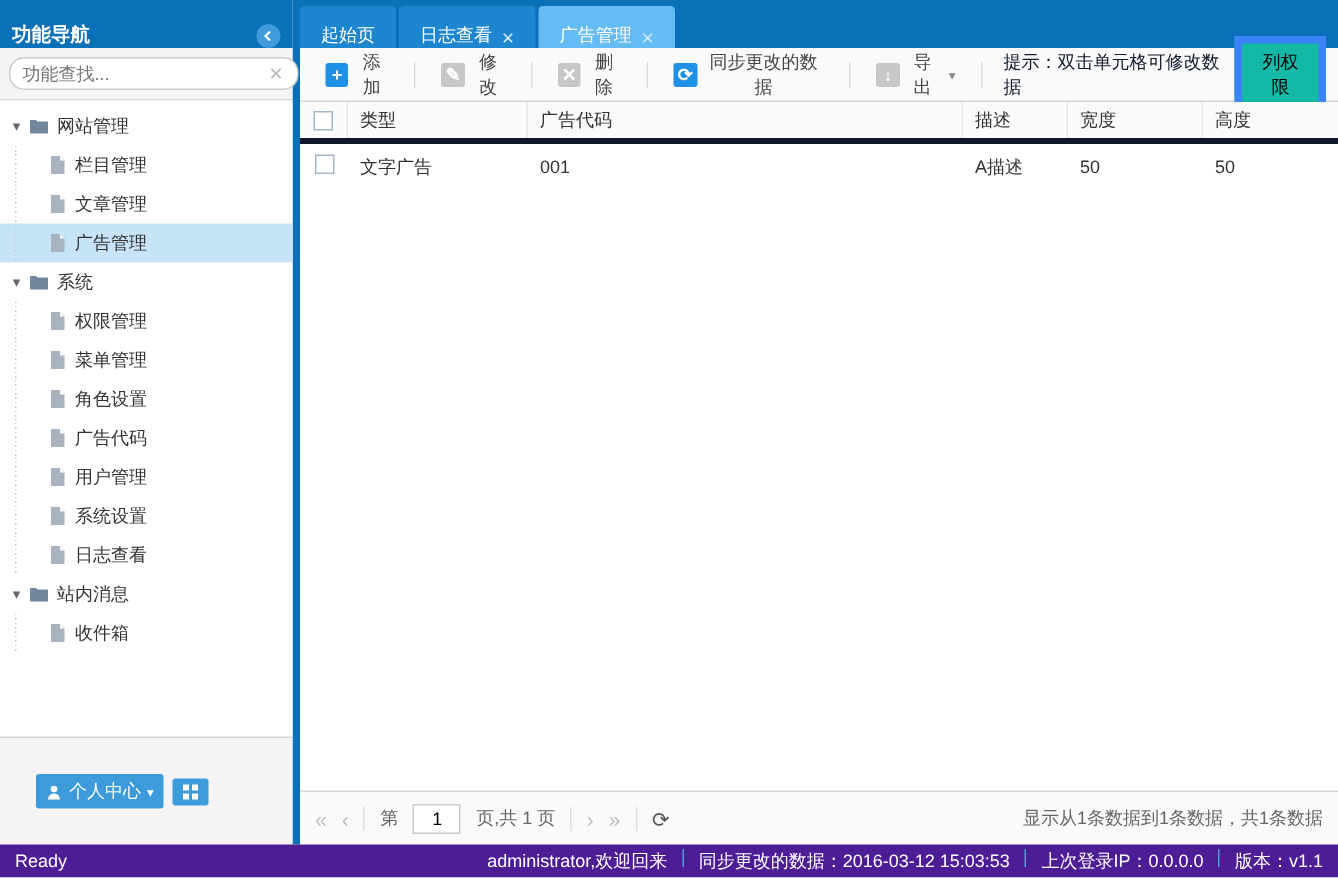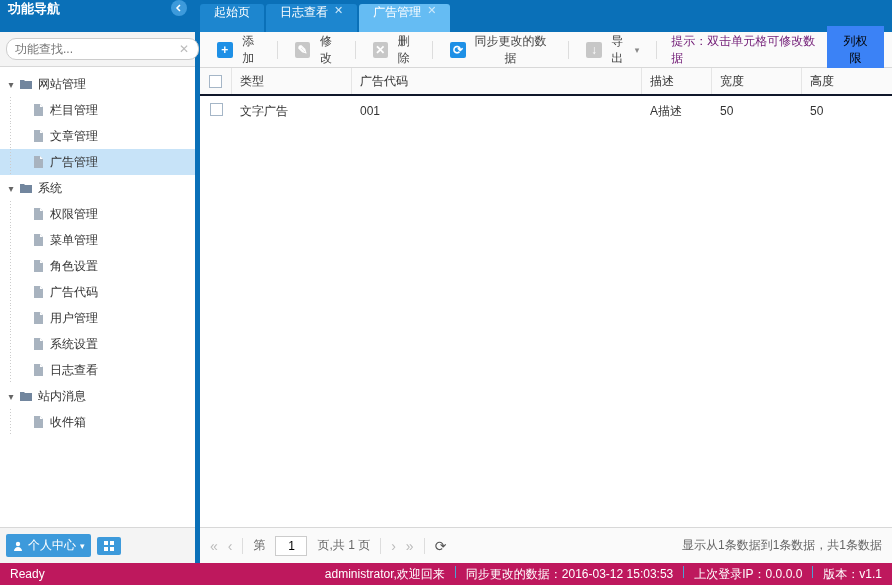--- a/index.html
+++ b/index.html
@@ -1,71 +1,71 @@
 <!DOCTYPE html>
 <html><head>
 <meta charset="utf-8">
 <style>
 *{box-sizing:border-box;margin:0;padding:0;font-family:"Microsoft YaHei",Arial,sans-serif;font-size:12px}
 body{width:892px;height:585px;overflow:hidden;background:#fff}
 .app{display:flex;flex-direction:column;height:100%}
 .main-row{display:flex;flex:1;min-height:0}
 .sidebar{width:200px;display:flex;flex-direction:column;border-right:5px solid #0a70b8}
-.sb-header{height:32px;background:#0a70b8;color:#fff;display:flex;align-items:flex-start;justify-content:space-between;padding:0 8px}
+.sb-header{height:32px;background:#0a70b8;color:#fff;display:flex;align-items:flex-end;justify-content:space-between;padding:0 8px}
 .sb-title{font-size:13px;font-weight:bold}
 .sb-collapse{width:16px;height:16px;border-radius:50%;background:#3d9adb;display:flex;align-items:center;justify-content:center;color:#fff;cursor:pointer}
 .sb-search{padding:6px;border-bottom:1px solid #d8d8d8;display:flex;align-items:center;background:#f4f4f4}
 .sb-search input{flex:1;border:1px solid #ccc;border-radius:10px;padding:3px 24px 3px 8px;color:#999;background:#fff}
 .sb-search-clear{margin-left:-20px;color:#bbb;cursor:pointer}
 .tree{flex:1;overflow:auto;padding:4px 0;background:#fff}
 .tree-row{display:flex;align-items:center;height:26px;padding-left:4px;cursor:pointer;color:#333}
 .tree-row.active{background:#c7e3f8}
 .tree-ind{display:inline-block;width:12px;height:100%;background:repeating-linear-gradient(to bottom,#ccc 0,#ccc 1px,transparent 1px,transparent 3px) center/1px 100% no-repeat}
 .tree-toggle{width:14px;color:#666;font-size:10px;text-align:center}
 .tree-icon{width:16px;height:14px;margin-right:4px;display:inline-flex;align-items:center;justify-content:center}
 .folder-icon svg{fill:#72869e}
 .file-icon svg{fill:#a8b3bf}
-.sb-footer{border-top:1px solid #d8d8d8;padding:6px;display:flex;align-items:center;gap:6px;background:#f4f4f4}
+.sb-footer{border-top:1px solid #d8d8d8;padding:24px;display:flex;align-items:center;gap:6px;background:#f4f4f4}
 .btn-sm{background:#3d9adb;color:#fff;border:none;padding:3px 6px;cursor:pointer;border-radius:2px;display:inline-flex;align-items:center;gap:4px}
 .btn-sm .caret{font-size:9px}
 .content{flex:1;display:flex;flex-direction:column;min-width:0}
 .tabs{height:32px;background:#0a70b8;display:flex;align-items:flex-end}
-.tab{height:28px;padding:0 14px;display:flex;align-items:flex-start;gap:6px;color:#fff;background:#1d86cf;margin-right:2px;cursor:pointer;border-radius:3px 3px 0 0;font-size:13px}
+.tab{height:28px;padding:0 14px;display:flex;align-items:flex-end;gap:6px;color:#fff;background:#1d86cf;margin-right:2px;cursor:pointer;border-radius:3px 3px 0 0;font-size:13px}
 .tab.active{background:#65bcf3}
 .tab .close{color:#cde8fa;font-size:11px;cursor:pointer}
 .toolbar{height:36px;border-bottom:1px solid #d8d8d8;display:flex;align-items:center;padding:0 8px;gap:4px;background:#fafafa}
 .tbtn{display:inline-flex;align-items:center;gap:4px;padding:4px 8px;border:1px solid transparent;background:transparent;cursor:pointer;color:#444;border-radius:2px}
 .tbtn .ico{width:16px;height:16px;display:inline-flex;align-items:center;justify-content:center;color:#fff;font-weight:bold;border-radius:2px}
 .ico-add{background:#1e90e6}
 .ico-edit{background:#c7c7c7}
 .ico-del{background:#c7c7c7}
 .ico-sync{background:#1e90e6}
 .ico-exp{background:#c7c7c7}
 .tsep{width:1px;height:18px;background:#ddd;margin:0 4px}
-.thint{color:#701a75;margin-left:6px}
-.tbtn-right{margin-left:auto;background:#3b82f6;border:3px solid #3b82f6;padding:4px 8px;cursor:pointer}
-.grid-head{display:flex;height:28px;border-bottom:2px solid #0f172a;background:#fafafa;color:#333}
+.thint{color:#0f172a;margin-left:6px}
+.tbtn-right{margin-left:auto;background:#14b8a6;border:5px solid #3b82f6;padding:4px 8px;cursor:pointer}
+.grid-head{display:flex;height:28px;border-bottom:4px solid #0f172a;background:#fafafa;color:#333}
 .gh{display:flex;align-items:center;padding:0 8px;border-right:1px solid #e5e5e5}
 .gh-chk{width:32px;justify-content:center}
 .gh-type{width:120px}
 .gh-code{flex:1}
 .gh-desc{width:70px}
 .gh-w{width:90px}
 .gh-h{width:90px;border-right:none}
 .grid-body{flex:1;overflow:auto;background:#fff}
 .grow{display:flex;height:30px;align-items:center;color:#333}
 .gc{padding:0 8px}
 .chk{width:13px;height:13px;border:1px solid #a5b6c7;background:#fff;display:inline-block}
 .pager{height:36px;border-top:1px solid #d8d8d8;display:flex;align-items:center;padding:0 10px;gap:10px;color:#666;background:#fafafa}
 .pgbtn{color:#bbb;cursor:pointer;font-size:14px}
 .pgbtn.en{color:#555}
 .pginput{width:32px;text-align:center;border:1px solid #ccc;padding:2px}
 .pgsep{width:1px;height:16px;background:#ddd}
 .pginfo{margin-left:auto;color:#666}
-.status{height:22px;background:#be185d;color:#fff;display:flex;align-items:center;padding:0 10px;gap:10px;font-size:12px}
+.status{height:22px;background:#4c1d95;color:#fff;display:flex;align-items:center;padding:0 10px;gap:10px;font-size:12px}
 .status .sep{width:1px;height:12px;background:#4da0d4}
 .status-left{}
 .status-right{margin-left:auto;display:flex;gap:10px}
 </style>
 </head>
 <body>
 
 <div class="app">
  <div class="main-row">
   <div class="sidebar">

